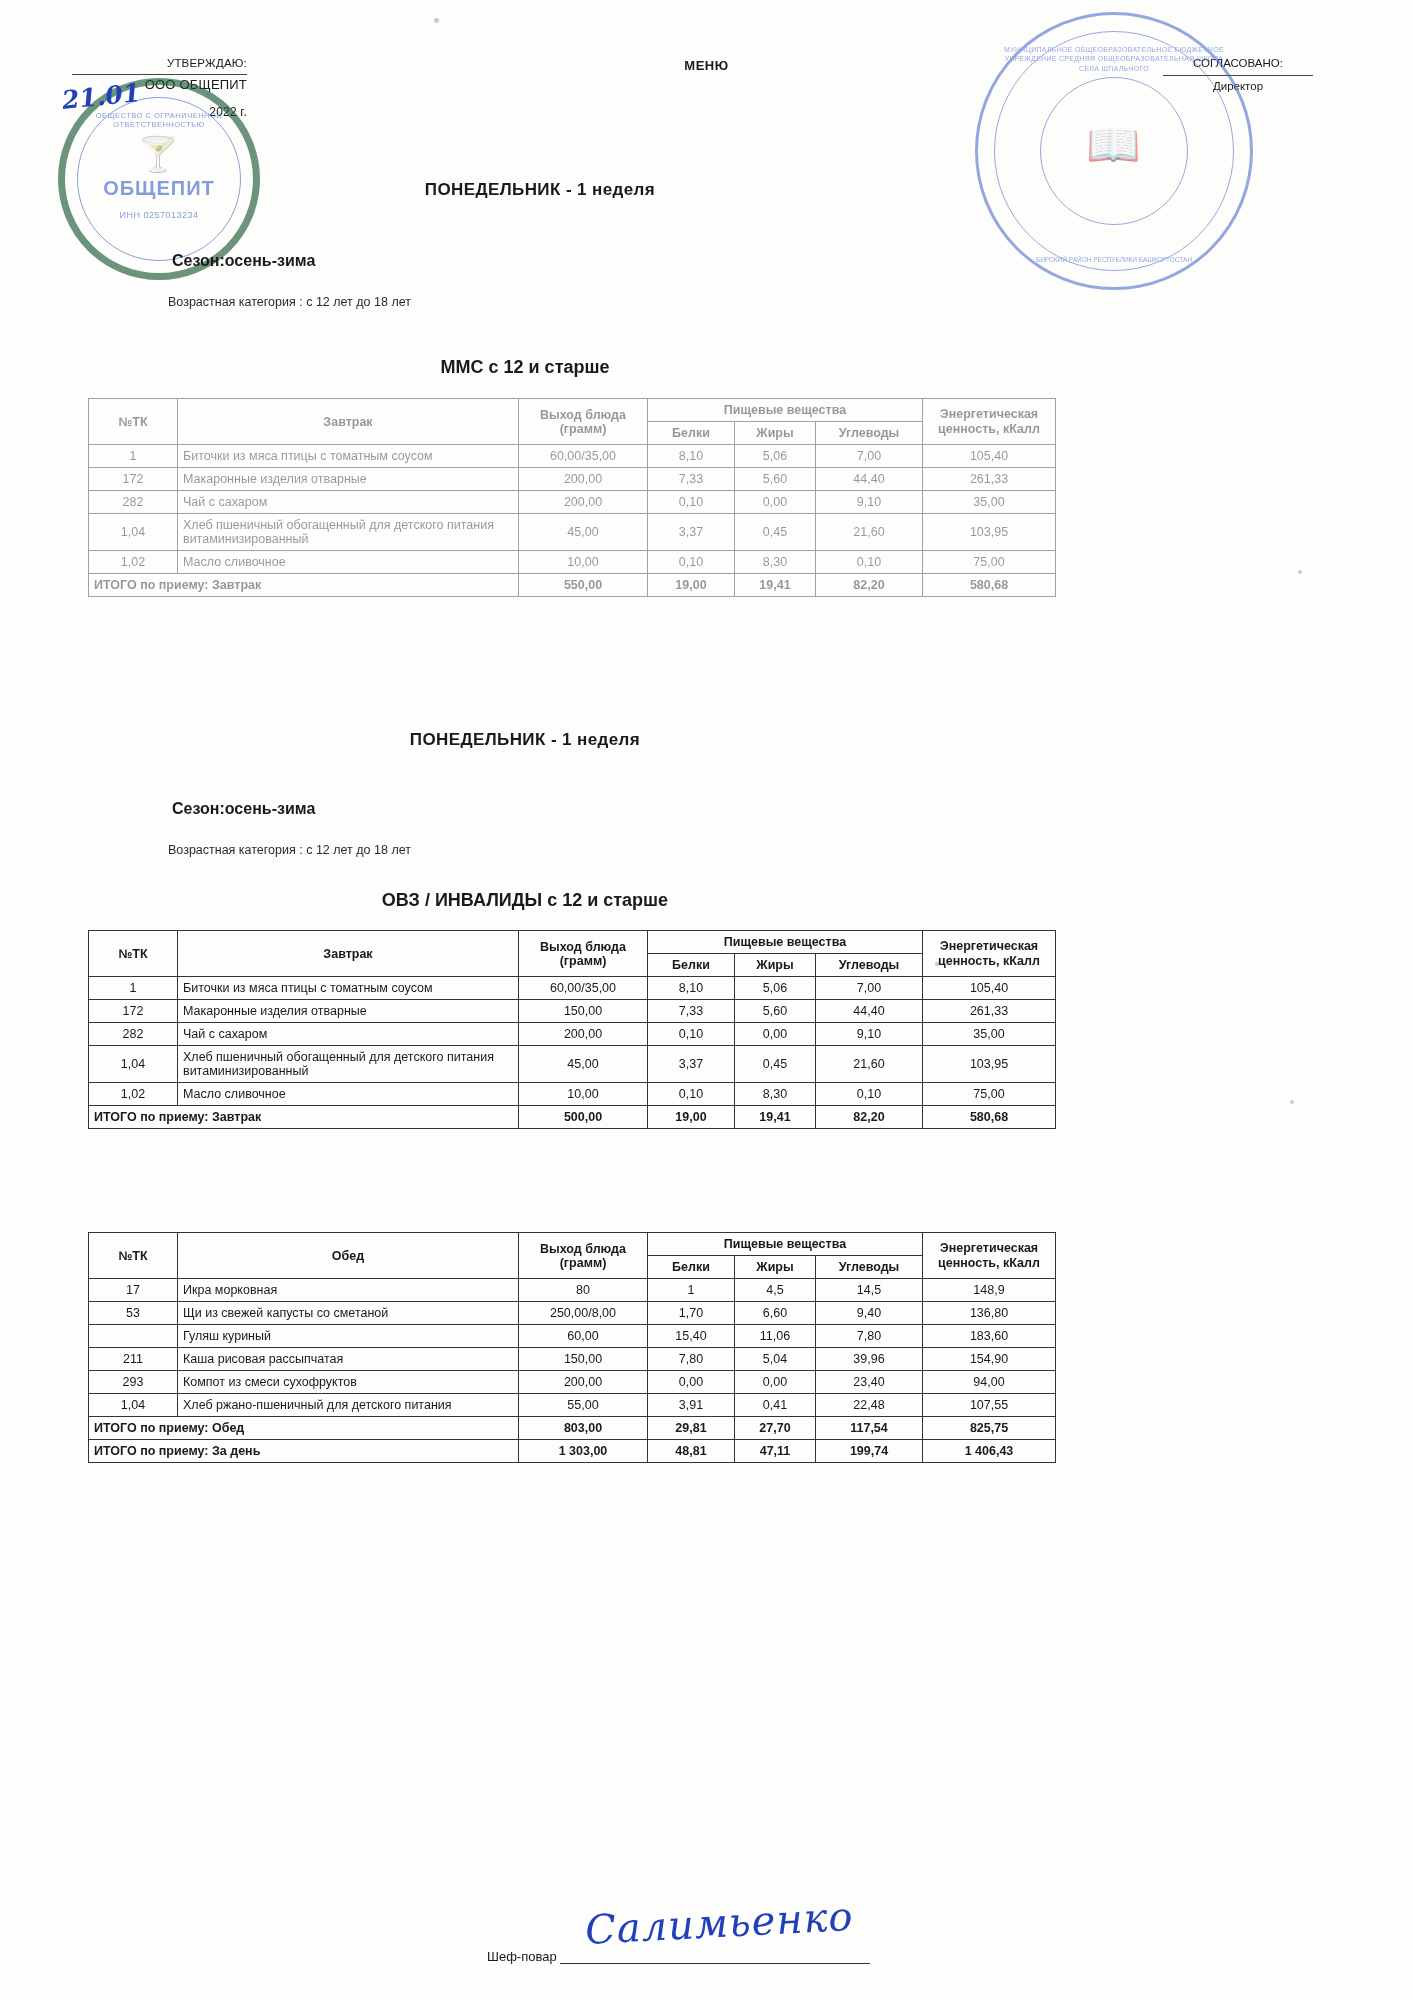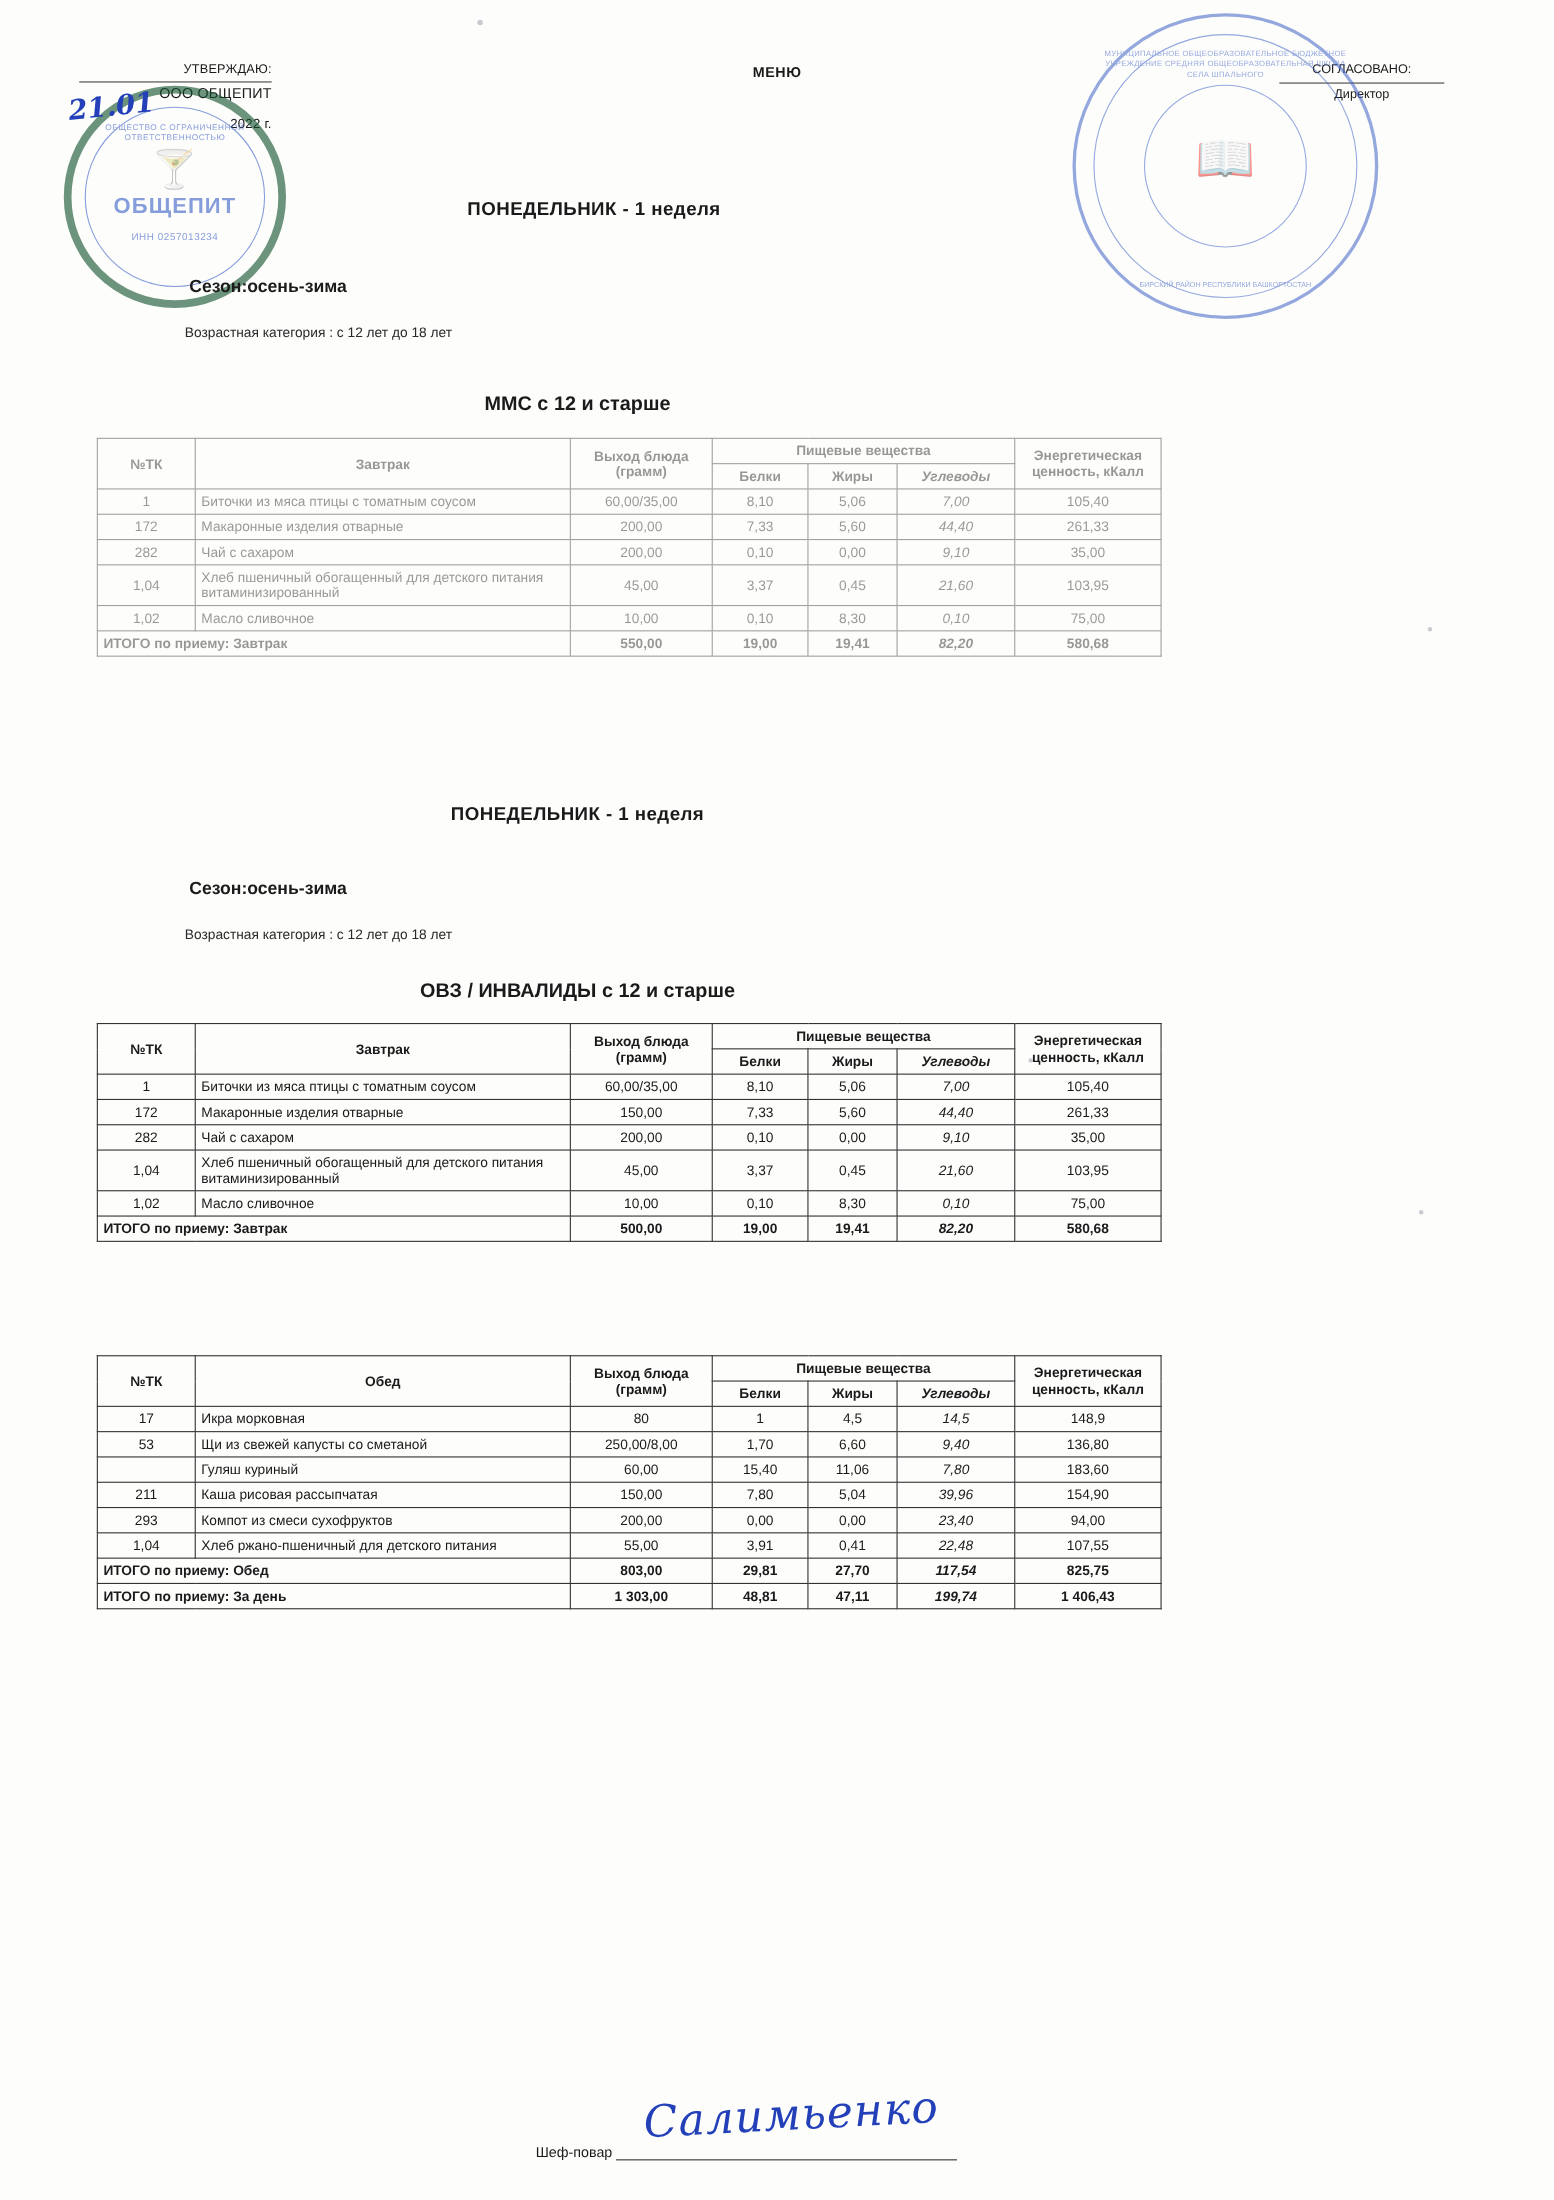--- a/index.html
+++ b/index.html
@@ -83,21 +83,21 @@
     vertical-align:middle;
   }
   table.menu th {
     font-weight:bold; text-align:center; font-size:12.5px;
   }
   .c-num   { width:78px;  text-align:center;margin-top:12px; }
   .c-dish  { width:330px; text-align:left; padding-left:8px; }
   .c-out   { width:118px; text-align:center; }
   .c-p     { width:76px;  text-align:center; }
   .c-f     { width:70px;  text-align:center; }
-  .c-c     { width:96px;  text-align:center;font-style:italic; }
+  .c-c     { width:96px;  text-align:center; }
   .c-e     { width:122px; text-align:center; }
   .total-row td { font-weight:bold; }
   .total-label { text-align:left; padding-left:8px; font-weight:bold; }
   .hdr-dish { font-size:16px; font-weight:bold; }
   .hdr-small { font-size:11.5px; font-weight:bold; line-height:1.2; }
 
   
   .faded { opacity:.45; filter:grayscale(.25); }
   .faded td, .faded th { border-color:#555; }
 

